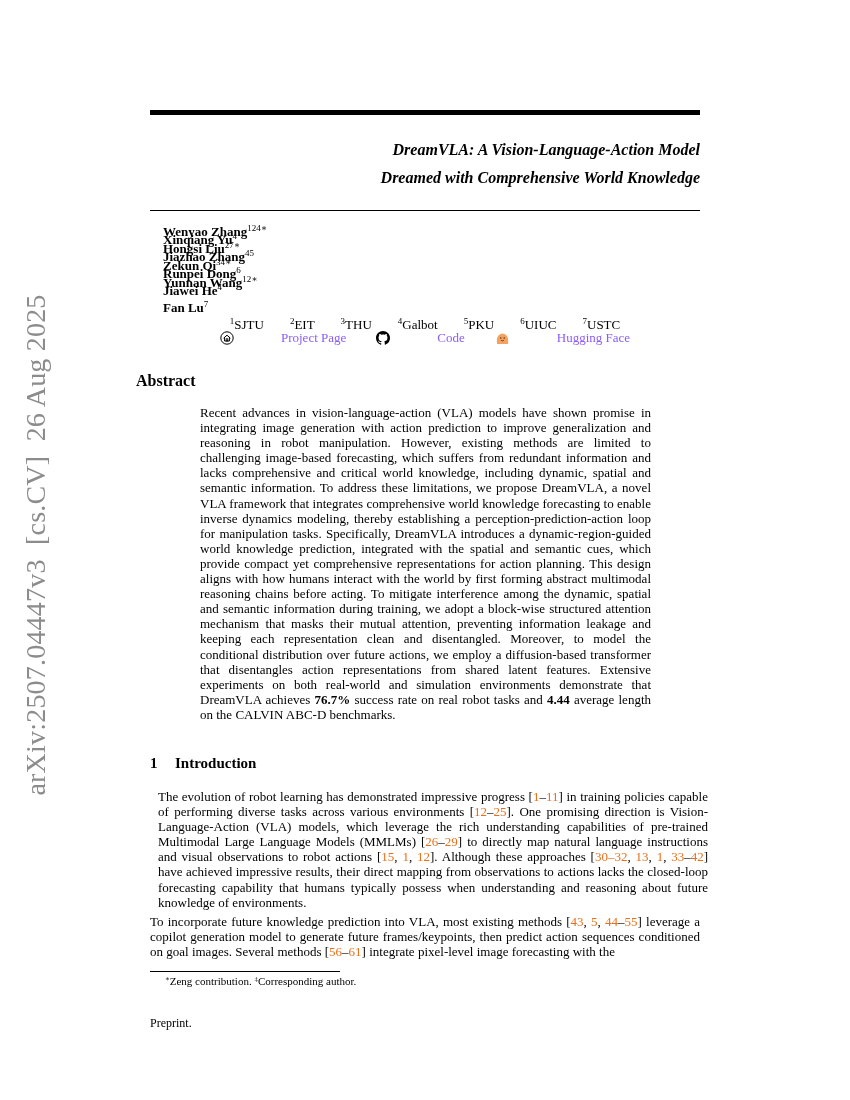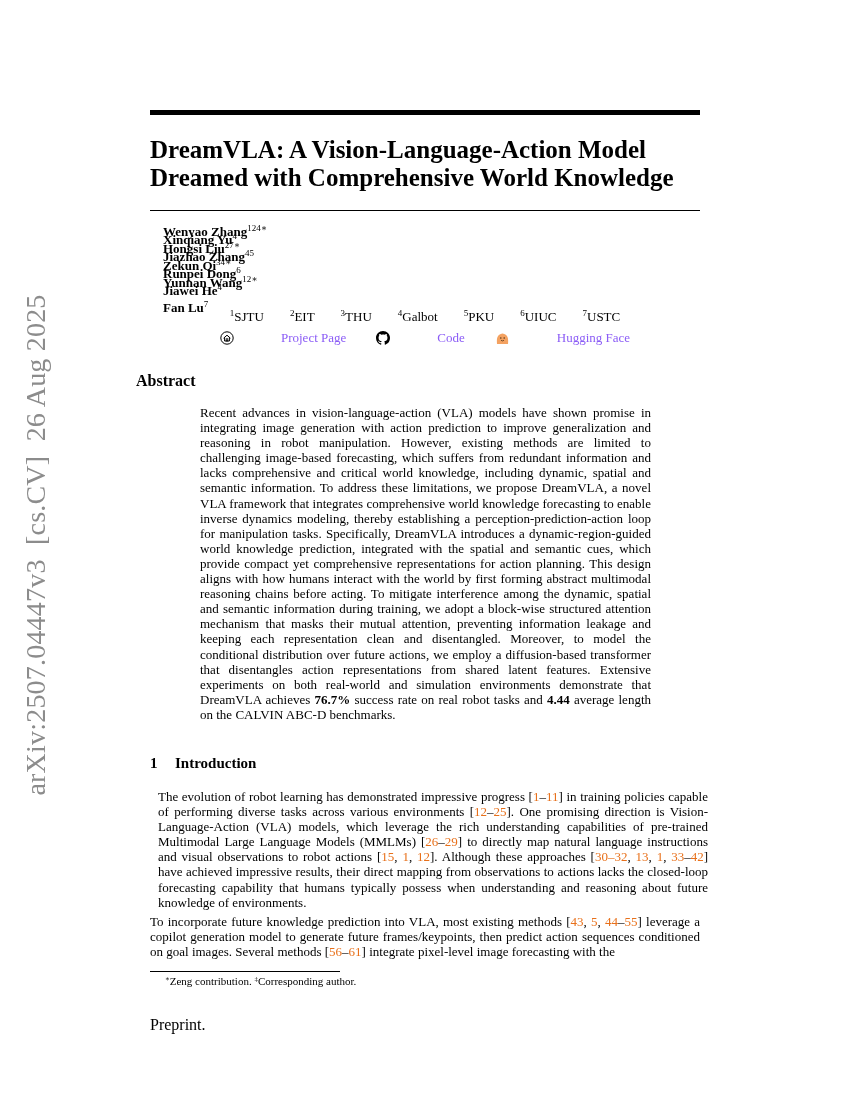--- a/index.html
+++ b/index.html
@@ -8,30 +8,30 @@
     font-family: "Liberation Serif", "DejaVu Serif", serif; color: #000;
   }
   .arxiv-stamp {
     position: absolute; left: 20px; top: 545px;
     transform-origin: 0 0; transform: rotate(-90deg) translate(-50%, 0);
     font-family: "Liberation Serif", serif; font-size: 28px; color: #8c8c8c;
     white-space: pre; letter-spacing: 0.2px;
   }
   .top-rule { position: absolute; left: 150px; top: 110px; width: 550px; height: 5px; background: #000; }
   .title {
-    position: absolute; left: 150px; top: 136px; width: 550px; text-align: left;
-    font-weight: bold; font-size: 25px; line-height: 28px;
+    position: absolute; left: 150px; top: 136px; width: 550px; text-align: right;
+    font-weight: bold; font-size: 16px; line-height: 28px; font-style: italic;
   }
   .title-rule { position: absolute; left: 150px; top: 210px; width: 550px; height: 1px; background: #000; }
   .authors { position: absolute; left: 150px; top: 248px; width: 550px; font-size: 13px; font-weight: bold; }
   .author-row { display: flex; justify-content: center; gap: 0; height: 17px; line-height: 17px; flex-direction: column; }
   .author { white-space: nowrap; margin: 0 13px; }
   .author sup { font-weight: normal; font-size: 9px; vertical-align: 5px; line-height: 0; }
   .affils { position: absolute; left: 150px; top: 305px; width: 550px; display: flex; justify-content: center; font-size: 13px; }
-  .affil { margin: 4px 13px; white-space: nowrap; }
+  .affil { margin: 12px 13px; white-space: nowrap; }
   .affil sup { font-size: 9px; vertical-align: 5px; line-height: 0; }
   .links { position: absolute; left: 150px; top: 330px; width: 550px; display: flex; justify-content: center; font-size: 13px; }
   .link { display: flex; align-items: center; color: #8b5cf6; margin: 0 15px; white-space: nowrap; cursor: pointer; gap: 44px; }
   .link svg { margin-right: 3px; }
   .abstract-heading { position: absolute; left: 136px; top: 372px; width: 550px; text-align: left; font-weight: bold; font-size: 16px; }
   .abstract {
     position: absolute; left: 200px; top: 405px; width: 451px;
     font-size: 13px; line-height: 15.1px; text-align: justify; hyphens: manual;
   }
   .abstract b { font-weight: bold; margin-top: 20px; }
@@ -39,21 +39,21 @@
   .section-heading .num { display: inline-block; width: 25px; }
   .body-text {
     position: absolute; left: 150px; width: 550px; font-size: 13px; line-height: 15.1px; text-align: justify;
   }
   .p1 { top: 789px; margin-left: 8px; }
   .p2 { top: 914px; }
   .cite { color: #e8701a; }
   .footnote-rule { position: absolute; left: 150px; top: 971px; width: 190px; height: 1px; background: #000; }
   .footnote { position: absolute; left: 165px; top: 975px; font-size: 11px; }
   .footnote sup { font-size: 7px; vertical-align: 4px; line-height: 0; }
-  .preprint { position: absolute; left: 150px; top: 1016px; font-size: 16px; }
+  .preprint { position: absolute; left: 150px; top: 1016px; font-size: 12px; }
 </style>
 </head>
 <body>
 
 <div class="arxiv-stamp">arXiv:2507.04447v3  [cs.CV]  26 Aug 2025</div>
 
 <div class="top-rule"></div>
 <div class="title">
   <div>DreamVLA: A Vision-Language-Action Model</div>
   <div>Dreamed with Comprehensive World Knowledge</div>

